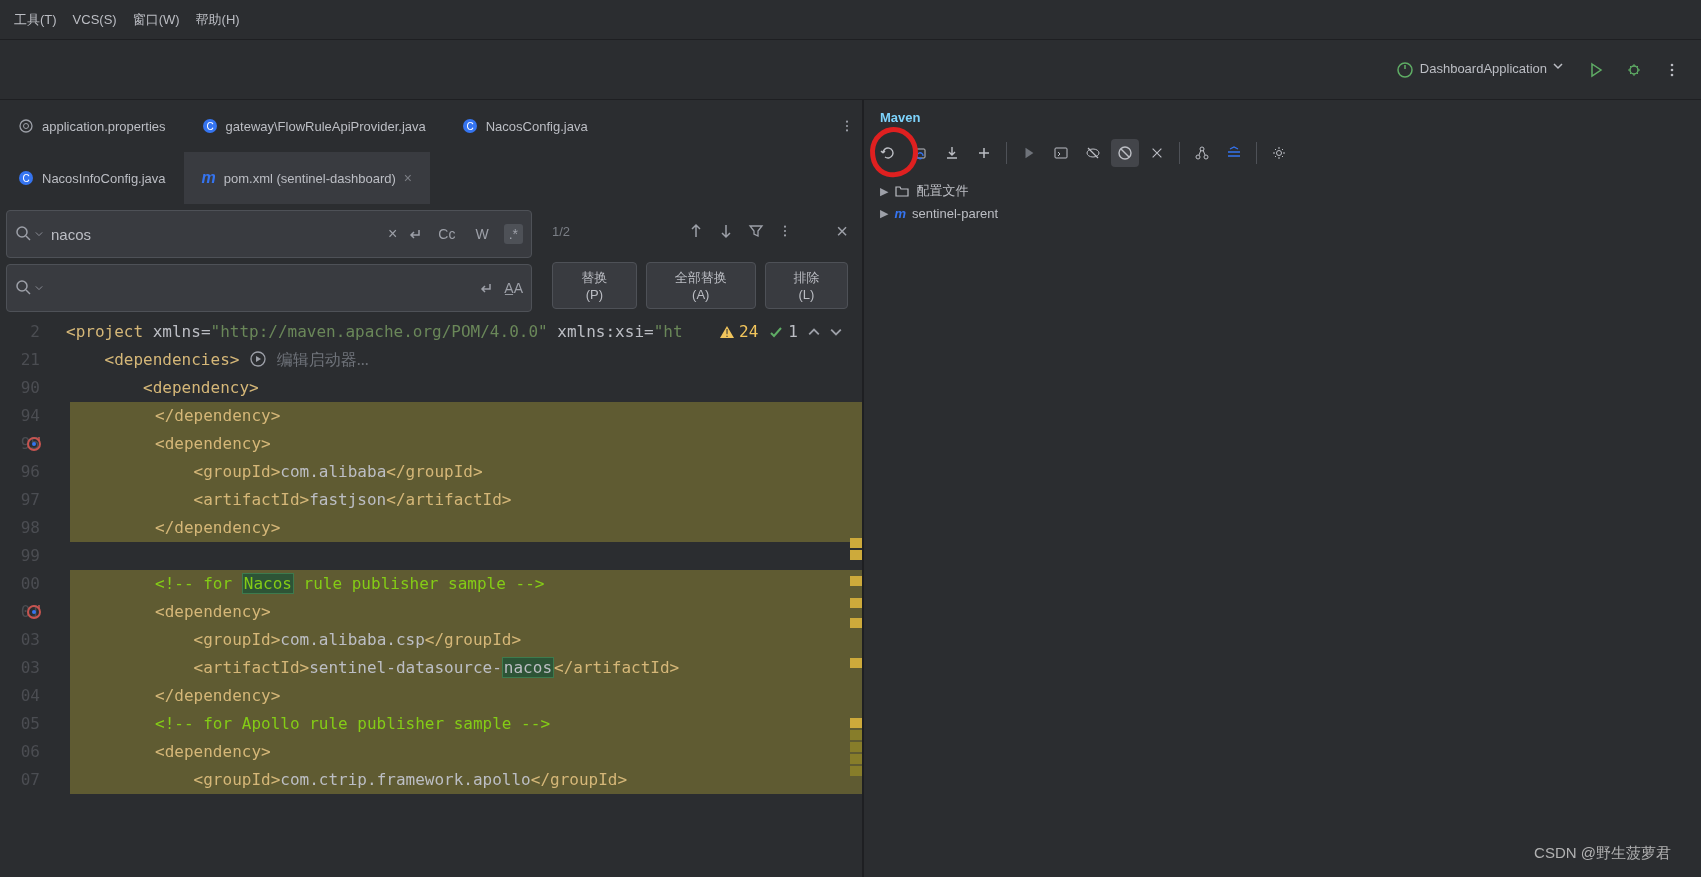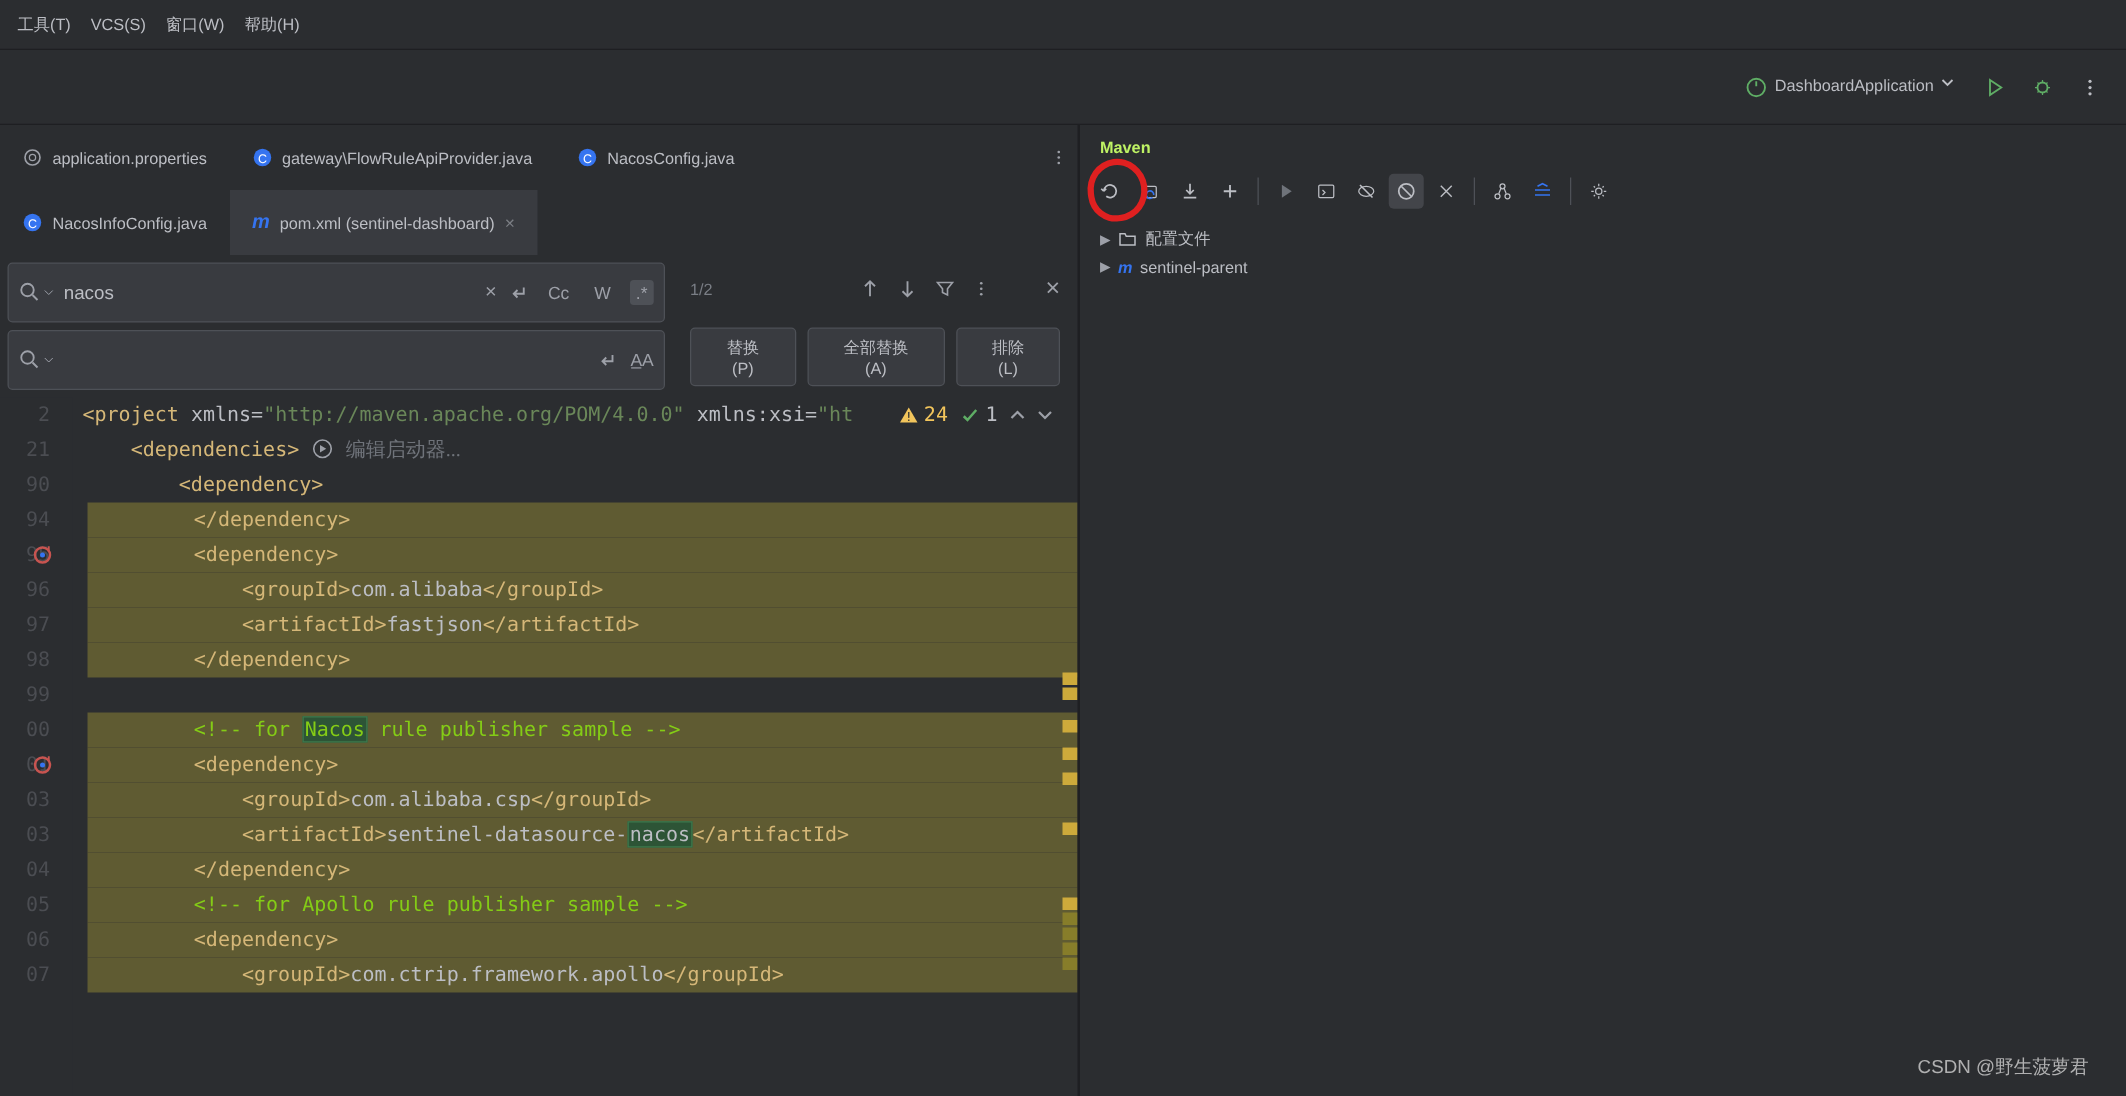--- a/index.html
+++ b/index.html
@@ -176,21 +176,21 @@
   right: 20px;
   top: 4px;
   display: flex;
   align-items: center;
   gap: 10px;
   z-index: 5;
 }
 .maven-header {
   padding: 10px 16px;
   font-weight: bold;
-  color: #bef264;
+  color: #7dd3fc;
 }
 .maven-toolbar {
   display: flex;
   align-items: center;
   gap: 4px;
   padding: 4px 10px;
   position: relative;
 }
 .maven-toolbar .icon-btn { width: 28px; height: 28px; }
 .red-circle {

